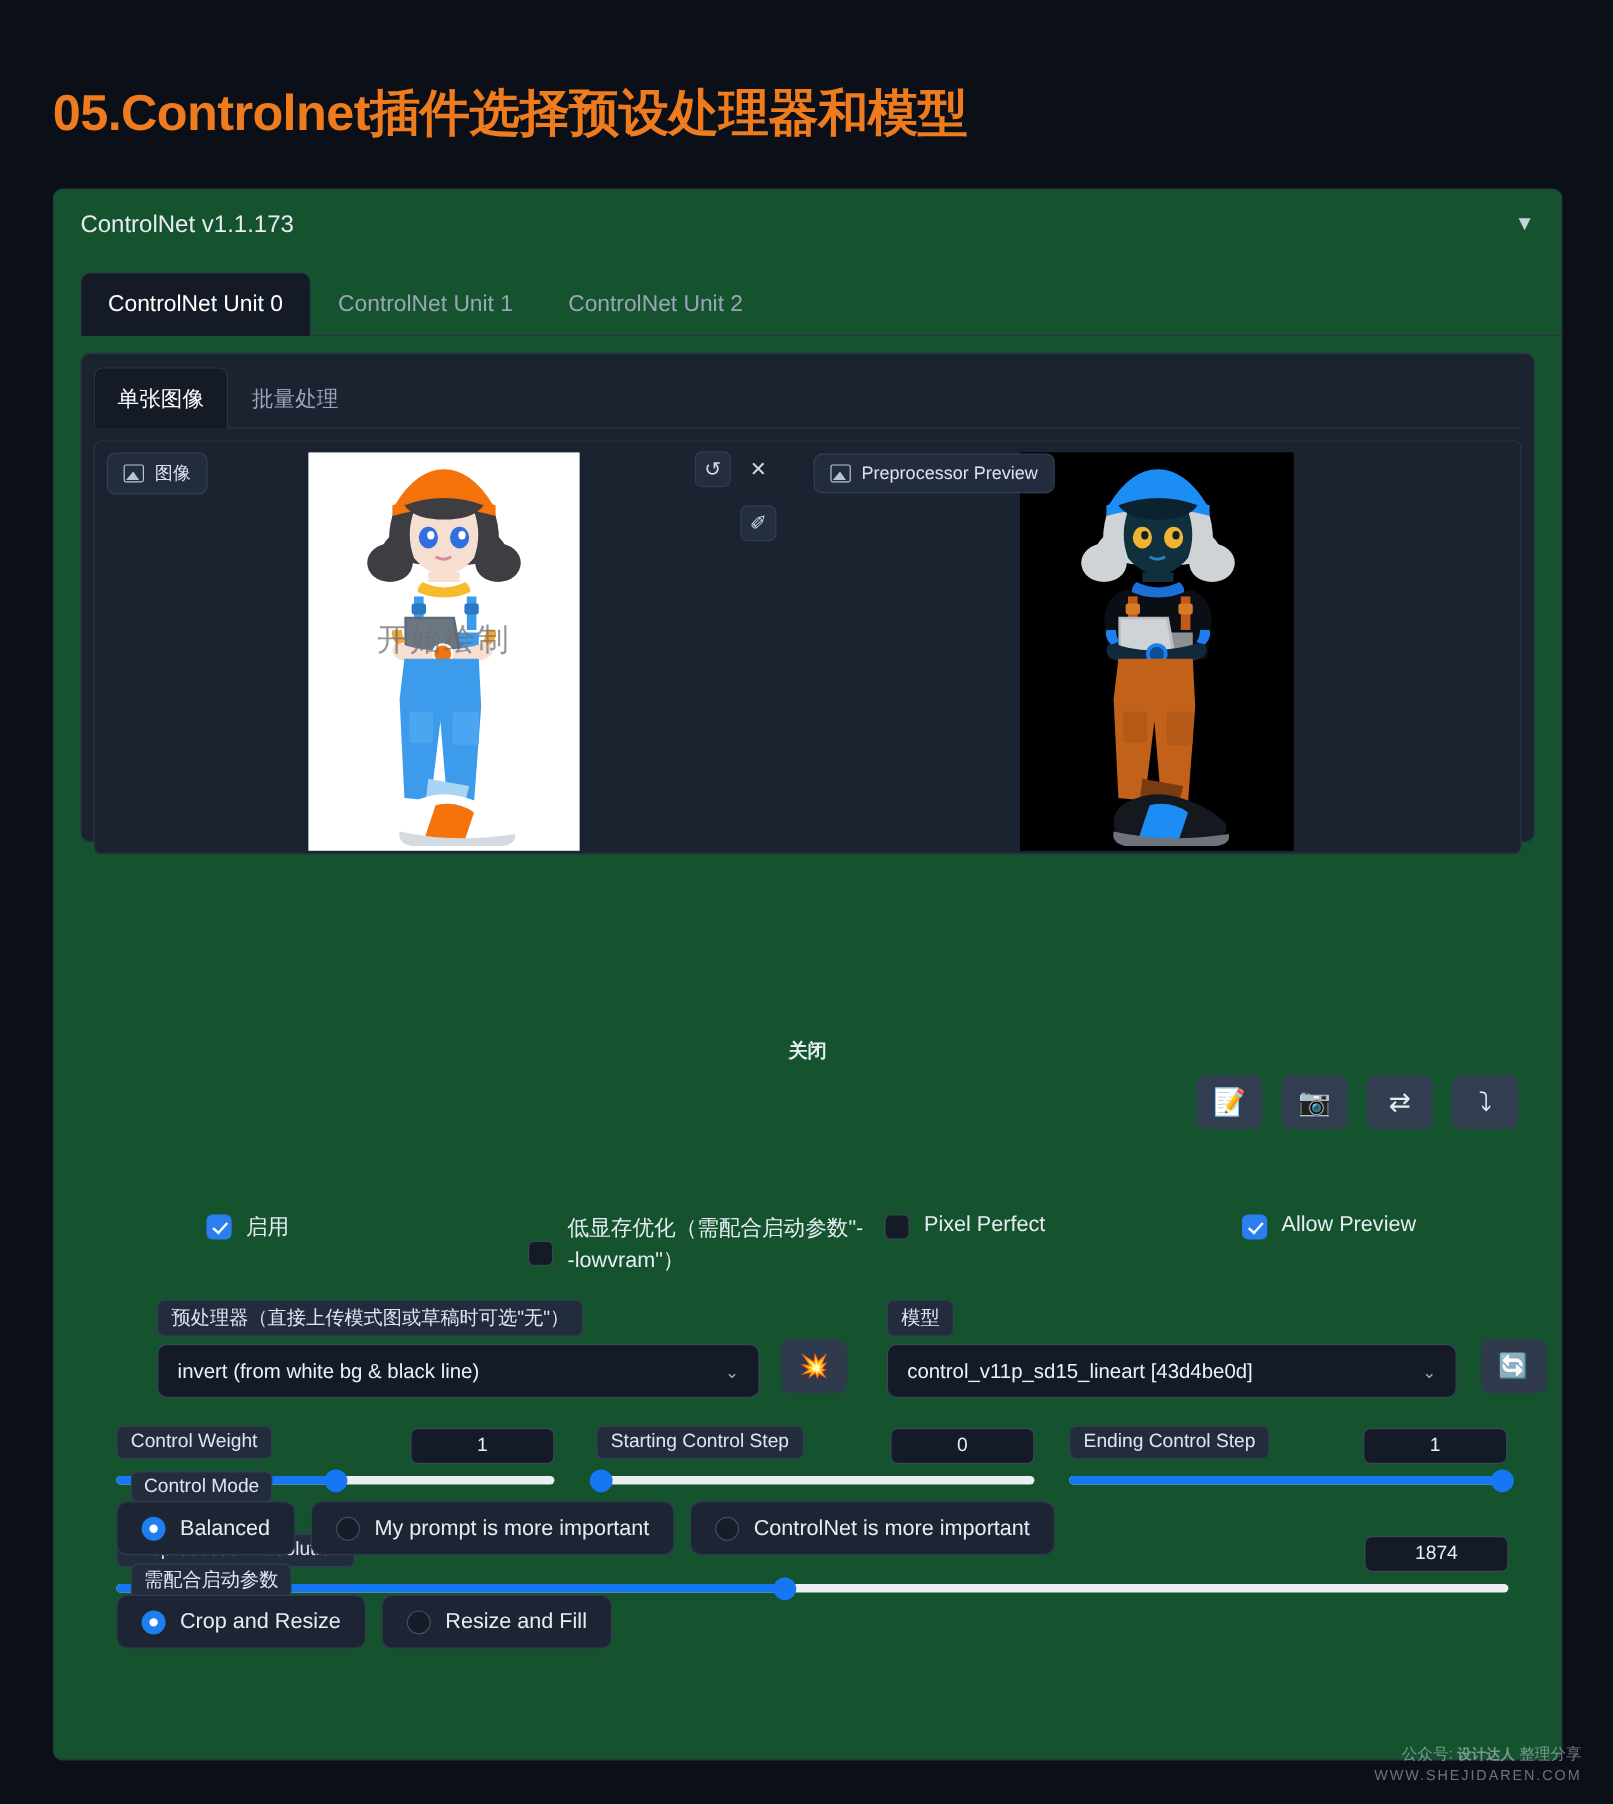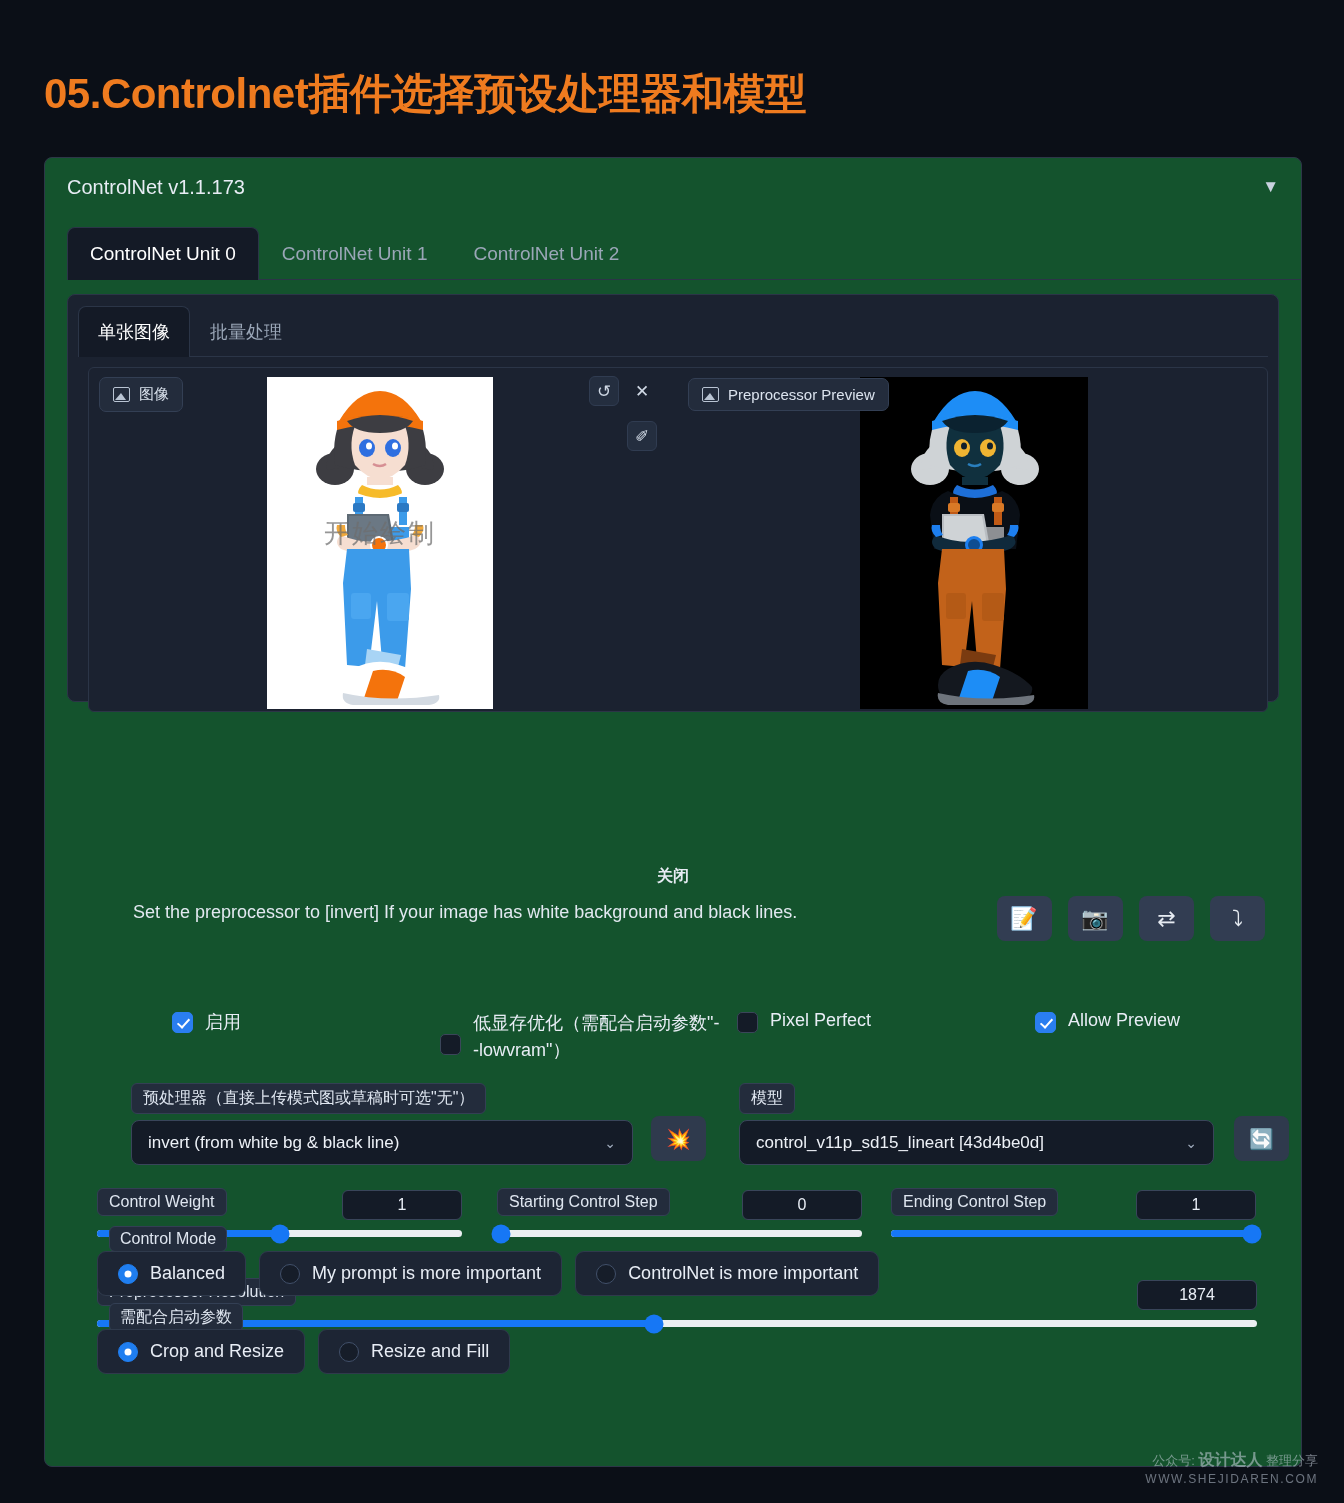--- a/index.html
+++ b/index.html
@@ -108,21 +108,21 @@
   }
   .sub-tab.active {
     background: #141a26;
     color: #ffffff;
     border-color: #2b3547;
   }
 
   
   .image-area {
     position: relative;
-    margin: 10px 10px 0 20px;
+    margin: 10px 10px 0 10px;
     height: 345px;
     border: 1px solid #2b3547;
     border-radius: 6px;
     background: #1b2230;
   }
   .pill-badge {
     position: absolute;
     display: inline-flex;
     align-items: center;
     gap: 9px;
@@ -425,21 +425,21 @@
 
   
   .site-wm {
     position: absolute;
     right: 26px; bottom: 16px;
     text-align: right;
     line-height: 1.35;
     opacity: 0.55;
   }
   .site-wm .l1 { font-size: 13px; color: #c9d2de; }
-  .site-wm .l1 b { font-size: 16px; }
+  .site-wm .l1 b { font-size: 12px; }
   .site-wm .l2 { font-size: 12px; letter-spacing: 1.6px; color: #b9c3d1; }
 
   
   .char { position: absolute; left: 0; top: 0; width: 100%; height: 100%; }
 </style>
 </head>
 <body>
 
 <div class="page-title">05.Controlnet插件选择预设处理器和模型</div>
 
@@ -594,21 +594,20 @@
         <div class="tool-btn bare">✕</div>
       </div>
       <div class="tool-btn img-tools-2">✐</div>
 
     </div>
   </div>
 
   <div class="close-label">关闭</div>
 
   <div class="hint-row">
-    <div class="hint-text">Set the preprocessor to [invert] If your image has white background and black lines.</div>
     <div class="action-icons">
       <div class="action-btn">📝</div>
       <div class="action-btn">📷</div>
       <div class="action-btn">⇄</div>
       <div class="action-btn">⤵</div>
     </div>
   </div>
 
   <div class="checkbox-row">
     <label class="cb-item" style="left:76px; top:12px;margin-left:29px;">

